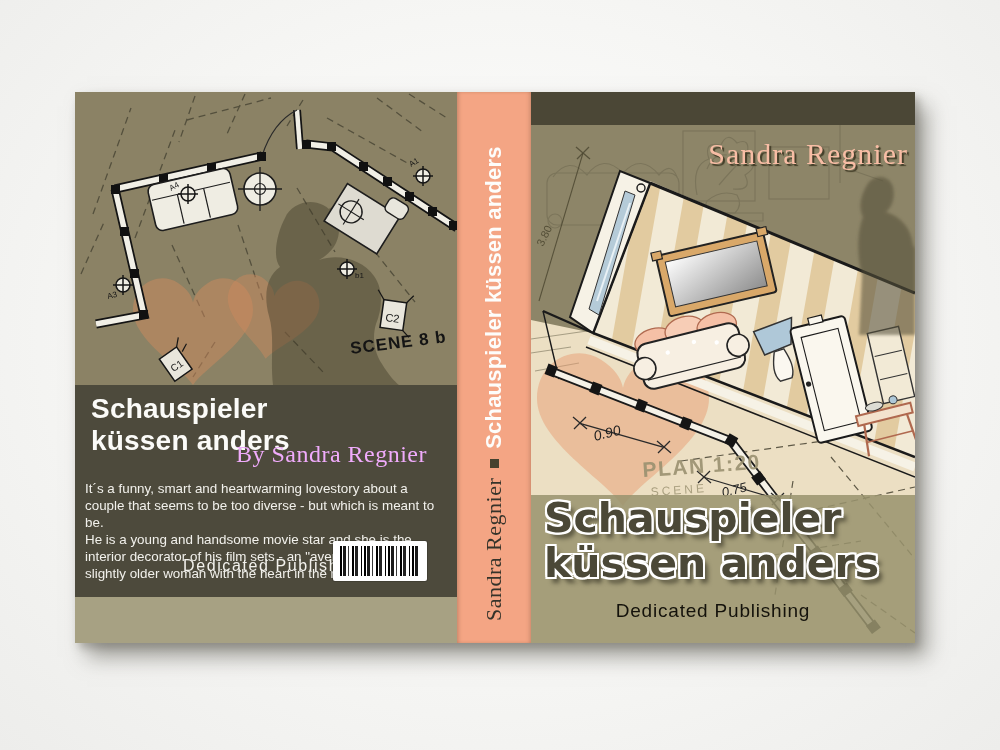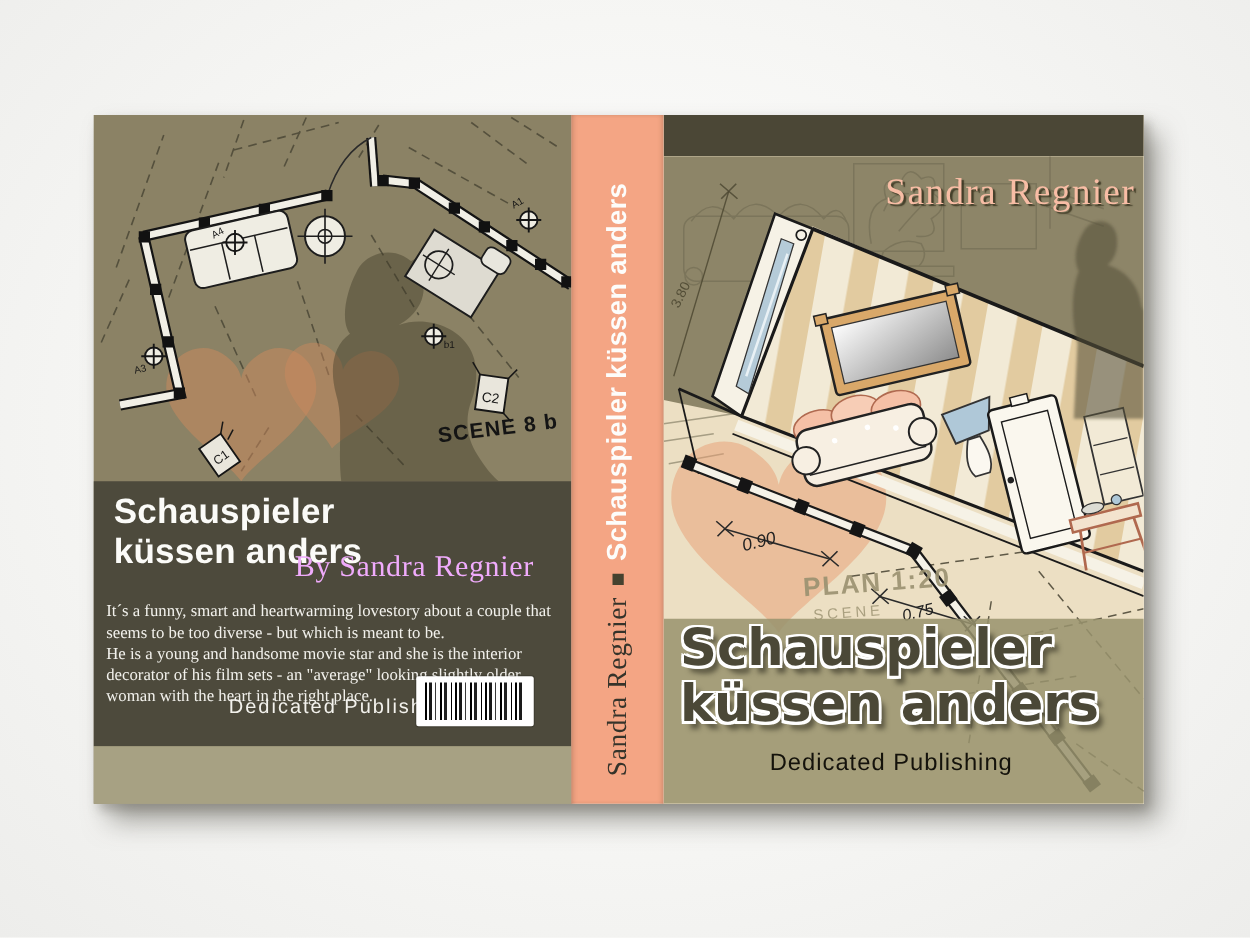--- a/index.html
+++ b/index.html
@@ -12,21 +12,21 @@
   
   .back{position:relative;width:382px;height:551px;background:#8b8265;flex:none;}
   .back svg{display:block;}
   .back-band{position:absolute;left:0;top:293px;width:382px;height:212px;background:#4d4a3c;}
   .back-title{position:absolute;left:16px;top:8px;color:#fbfbf8;font-weight:bold;
     font-size:28px;line-height:1.13;letter-spacing:.2px;}
   .back-byline{position:absolute;right:30px;top:56px;font-family:"Liberation Serif",serif;
     font-size:24px;color:#f0abfc;letter-spacing:.5px;}
   .back-blurb{position:absolute;left:10px;top:95px;width:360px;color:#f2f1ec;
     font-size:13.4px;line-height:1.27;}
-  .back-blurb p{margin:0;font-family:Liberation Serif, serif;}
+  .back-blurb p{margin:0;}
   .back-pub{position:absolute;left:108px;top:172px;font-size:16px;letter-spacing:1.6px;
     color:#f3f2ed;}
   .barcode{position:absolute;left:258px;top:156px;width:94px;height:40px;background:#fff;
     border-radius:2px;padding:0;box-shadow:0 0 0 1px rgba(0,0,0,.15);}
   .barcode-bars{position:absolute;left:7px;top:5px;right:7px;bottom:5px;
     background:repeating-linear-gradient(90deg,
       #000 0 2px,#fff 2px 3px,#1a1a1a 3px 6px,#fff 6px 8px,#3a3a3a 8px 9px,#fff 9px 12px,
       #000 12px 14px,#fff 14px 15px,#222 15px 18px,#fff 18px 21px,#000 21px 22px,#fff 22px 24px);}
   .back-strip{position:absolute;left:0;top:505px;width:382px;height:46px;background:#a7a183;}
   

